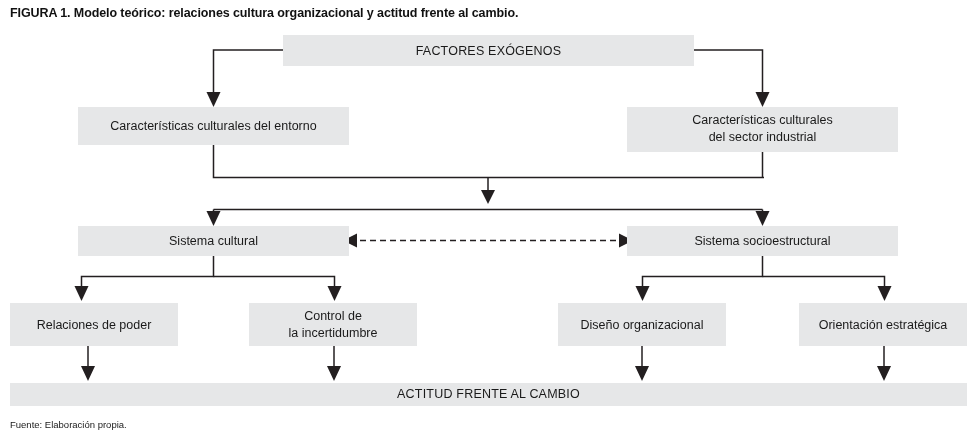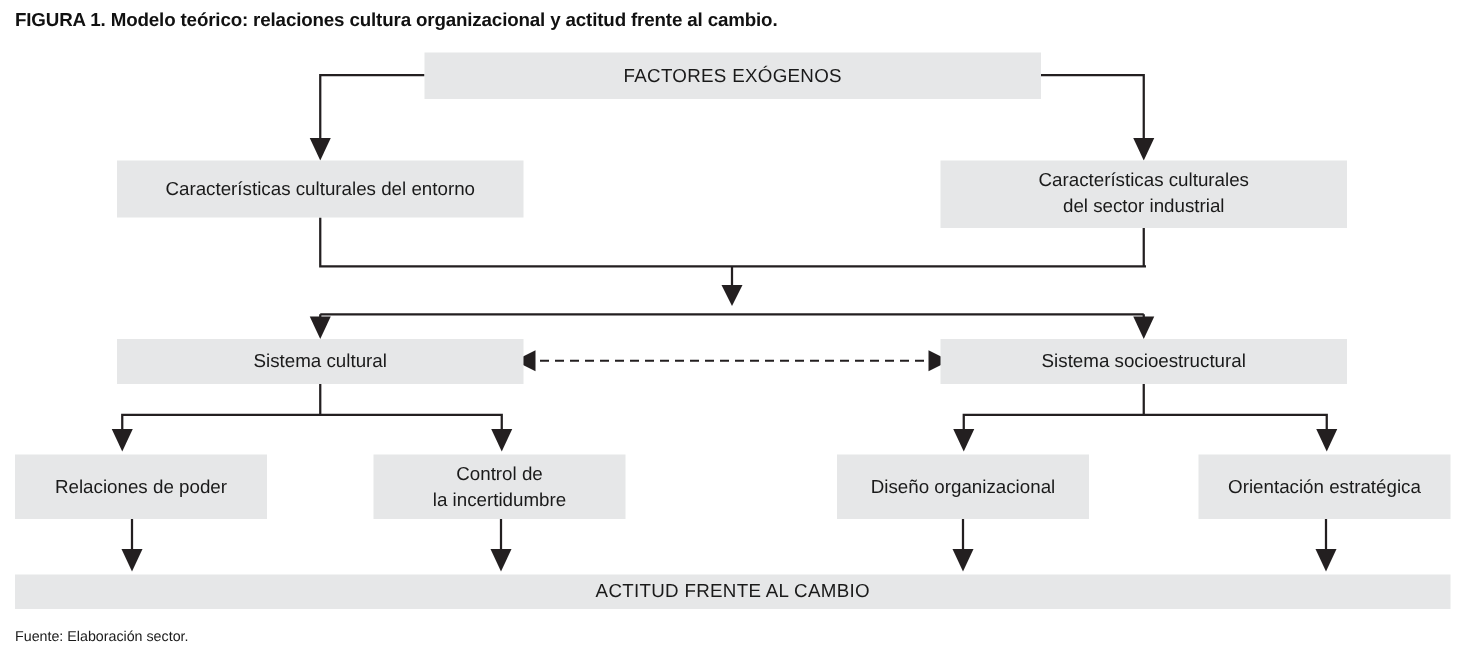--- a/index.html
+++ b/index.html
@@ -208,15 +208,15 @@
       <text class="box-text" x="883" y="325.5">Orientación estratégica</text>
     </g>
 
     <g>
       <rect class="box-rect" x="10" y="383" width="957" height="23"></rect>
       <text class="box-text caps" x="488.5" y="395">ACTITUD FRENTE AL CAMBIO</text>
     </g>
 
   </svg>
 
-  <div class="fig-source">Fuente: Elaboración sector.</div>
+  <div class="fig-source">Fuente: Elaboración propia.</div>
 
 </div>
 
 </body></html>

